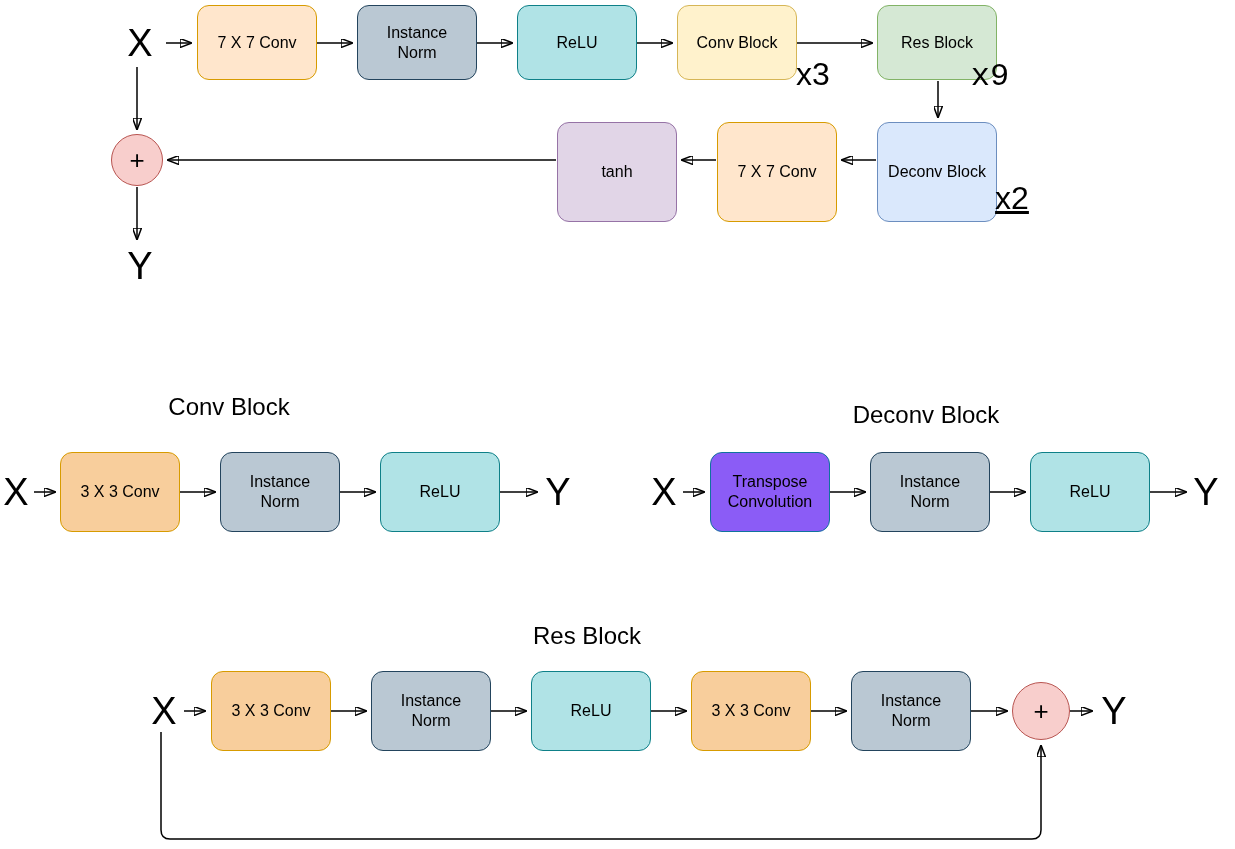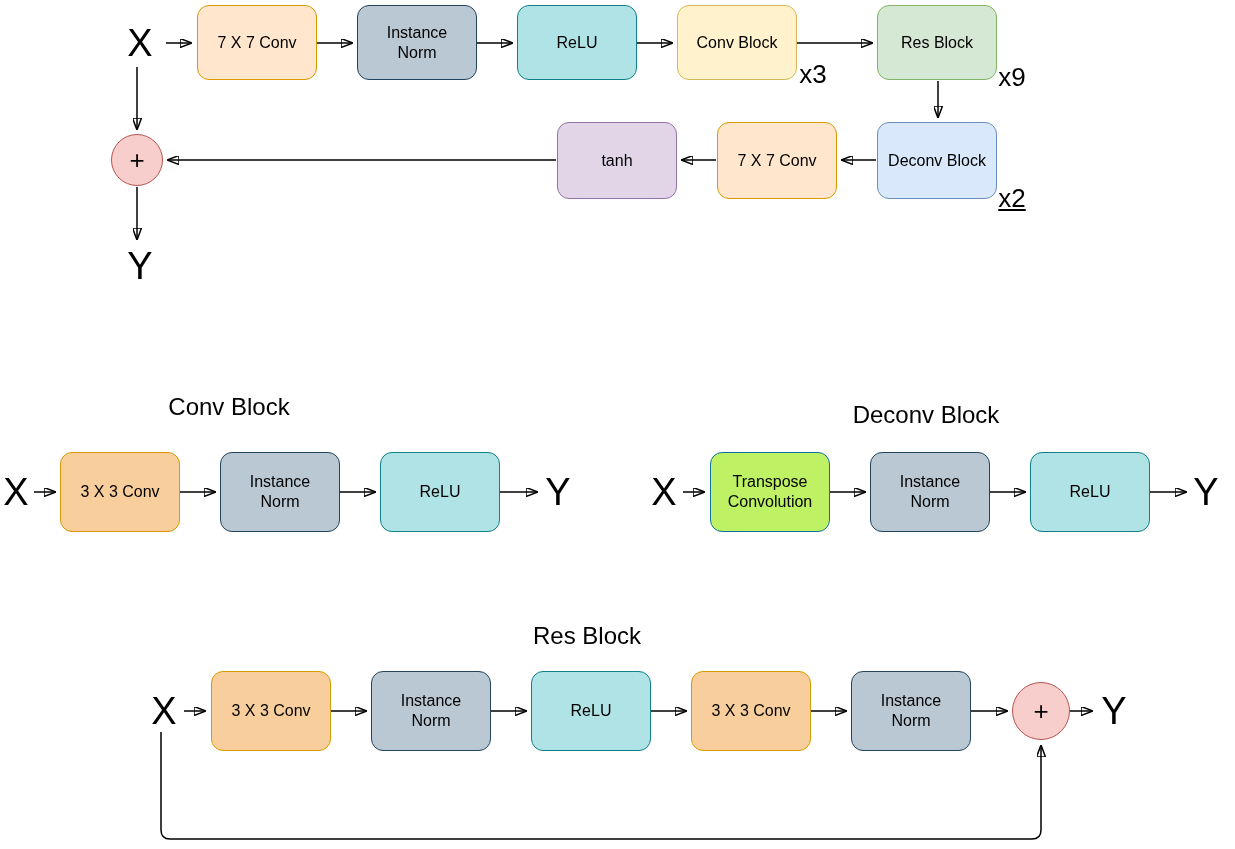--- a/index.html
+++ b/index.html
@@ -27,38 +27,38 @@
     align-items: center;
     justify-content: center;
     text-align: center;
     border: 1.5px solid #000;
     border-radius: 12px;
     font-size: 16px;
     line-height: 1.25;
     white-space: pre-line;
   }
   .h75 { height: 75px; }
-  .h77 { height: 77px; }
+  .h77 { height: 100px; }
   .h80 { height: 80px; }
   .node.plus {
     width: 52px; height: 52px;
     border-radius: 50%;
     font-size: 26px;
   }
   .node.plus-lg { width: 58px; height: 58px; }
   .io {
     position: absolute;
     transform: translate(-50%, -50%);
     font-size: 38px;
     line-height: 1;
   }
   .mult {
     position: absolute;
     transform: translate(-50%, -50%);
-    font-size: 26px;
+    font-size: 32px;
     line-height: 1;
   }
   .title {
     position: absolute;
     transform: translate(-50%, -50%);
     font-size: 24px;
     white-space: nowrap;
   }
 </style>
 </head>
@@ -110,21 +110,21 @@
     <div class="io" style="left:140px; top:43px;">X</div>
 
     <div class="node h75" style="left: 197px; top: 5px; background: rgb(255, 230, 204); border-color: rgb(215, 155, 0);">7 X 7 Conv</div>
     <div class="node h75" style="left: 357px; top: 5px; background: rgb(186, 200, 211); border-color: rgb(35, 68, 93);">Instance
 Norm</div>
     <div class="node h75" style="left: 517px; top: 5px; background: rgb(176, 227, 230); border-color: rgb(14, 128, 136);">ReLU</div>
     <div class="node h75" style="left: 677px; top: 5px; background: rgb(255, 242, 204); border-color: rgb(214, 182, 86);">Conv Block</div>
     <div class="node h75" style="left: 877px; top: 5px; background: rgb(213, 232, 212); border-color: rgb(130, 179, 102);">Res Block</div>
 
     <div class="mult" style="left:813px; top:74px;">x3</div>
-    <div class="mult" style="left:1012px; top:77px;">x9</div>
+    <div class="mult" style="left:990px; top:77px;font-family:Liberation Mono, monospace;">x9</div>
 
     <div class="node h77" style="left: 877px; top: 122px; background: rgb(218, 232, 252); border-color: rgb(108, 142, 191);">Deconv Block</div>
     <div class="node h77" style="left: 717px; top: 122px; background: rgb(255, 230, 204); border-color: rgb(215, 155, 0);">7 X 7 Conv</div>
     <div class="node h77" style="left: 557px; top: 122px; background: rgb(225, 213, 231); border-color: rgb(150, 115, 166);">tanh</div>
 
     <div class="mult" style="left:1012px; top:198px;text-decoration:underline;">x2</div>
 
     <div class="node plus" style="left: 111px; top: 134px; background: rgb(248, 206, 204); border-color: rgb(184, 84, 80);">+</div>
 
     <div class="io" style="left:140px; top:266px;">Y</div>
@@ -136,21 +136,21 @@
     <div class="node h80" style="left: 60px; top: 452px; background: rgb(248, 206, 156); border-color: rgb(215, 155, 0);">3 X 3 Conv</div>
     <div class="node h80" style="left: 220px; top: 452px; background: rgb(186, 200, 211); border-color: rgb(35, 68, 93);">Instance
 Norm</div>
     <div class="node h80" style="left: 380px; top: 452px; background: rgb(176, 227, 230); border-color: rgb(14, 128, 136);">ReLU</div>
     <div class="io" style="left:558px; top:492px;">Y</div>
   </div>
 
   <div class="layer">
     <div class="title" style="left:926px; top:415px;">Deconv Block</div>
     <div class="io" style="left:664px; top:492px;">X</div>
-    <div class="node h80" style="left: 710px; top: 452px; background: #bef264; border-color: rgb(16, 115, 158);">Transpose
+    <div class="node h80" style="left: 710px; top: 452px; background: #8b5cf6; border-color: rgb(16, 115, 158);">Transpose
 Convolution</div>
     <div class="node h80" style="left: 870px; top: 452px; background: rgb(186, 200, 211); border-color: rgb(35, 68, 93);">Instance
 Norm</div>
     <div class="node h80" style="left: 1030px; top: 452px; background: rgb(176, 227, 230); border-color: rgb(14, 128, 136);">ReLU</div>
     <div class="io" style="left:1206px; top:492px;">Y</div>
   </div>
 
   <div class="layer">
     <div class="title" style="left:587px; top:636px;">Res Block</div>
     <div class="io" style="left:164px; top:711px;">X</div>

